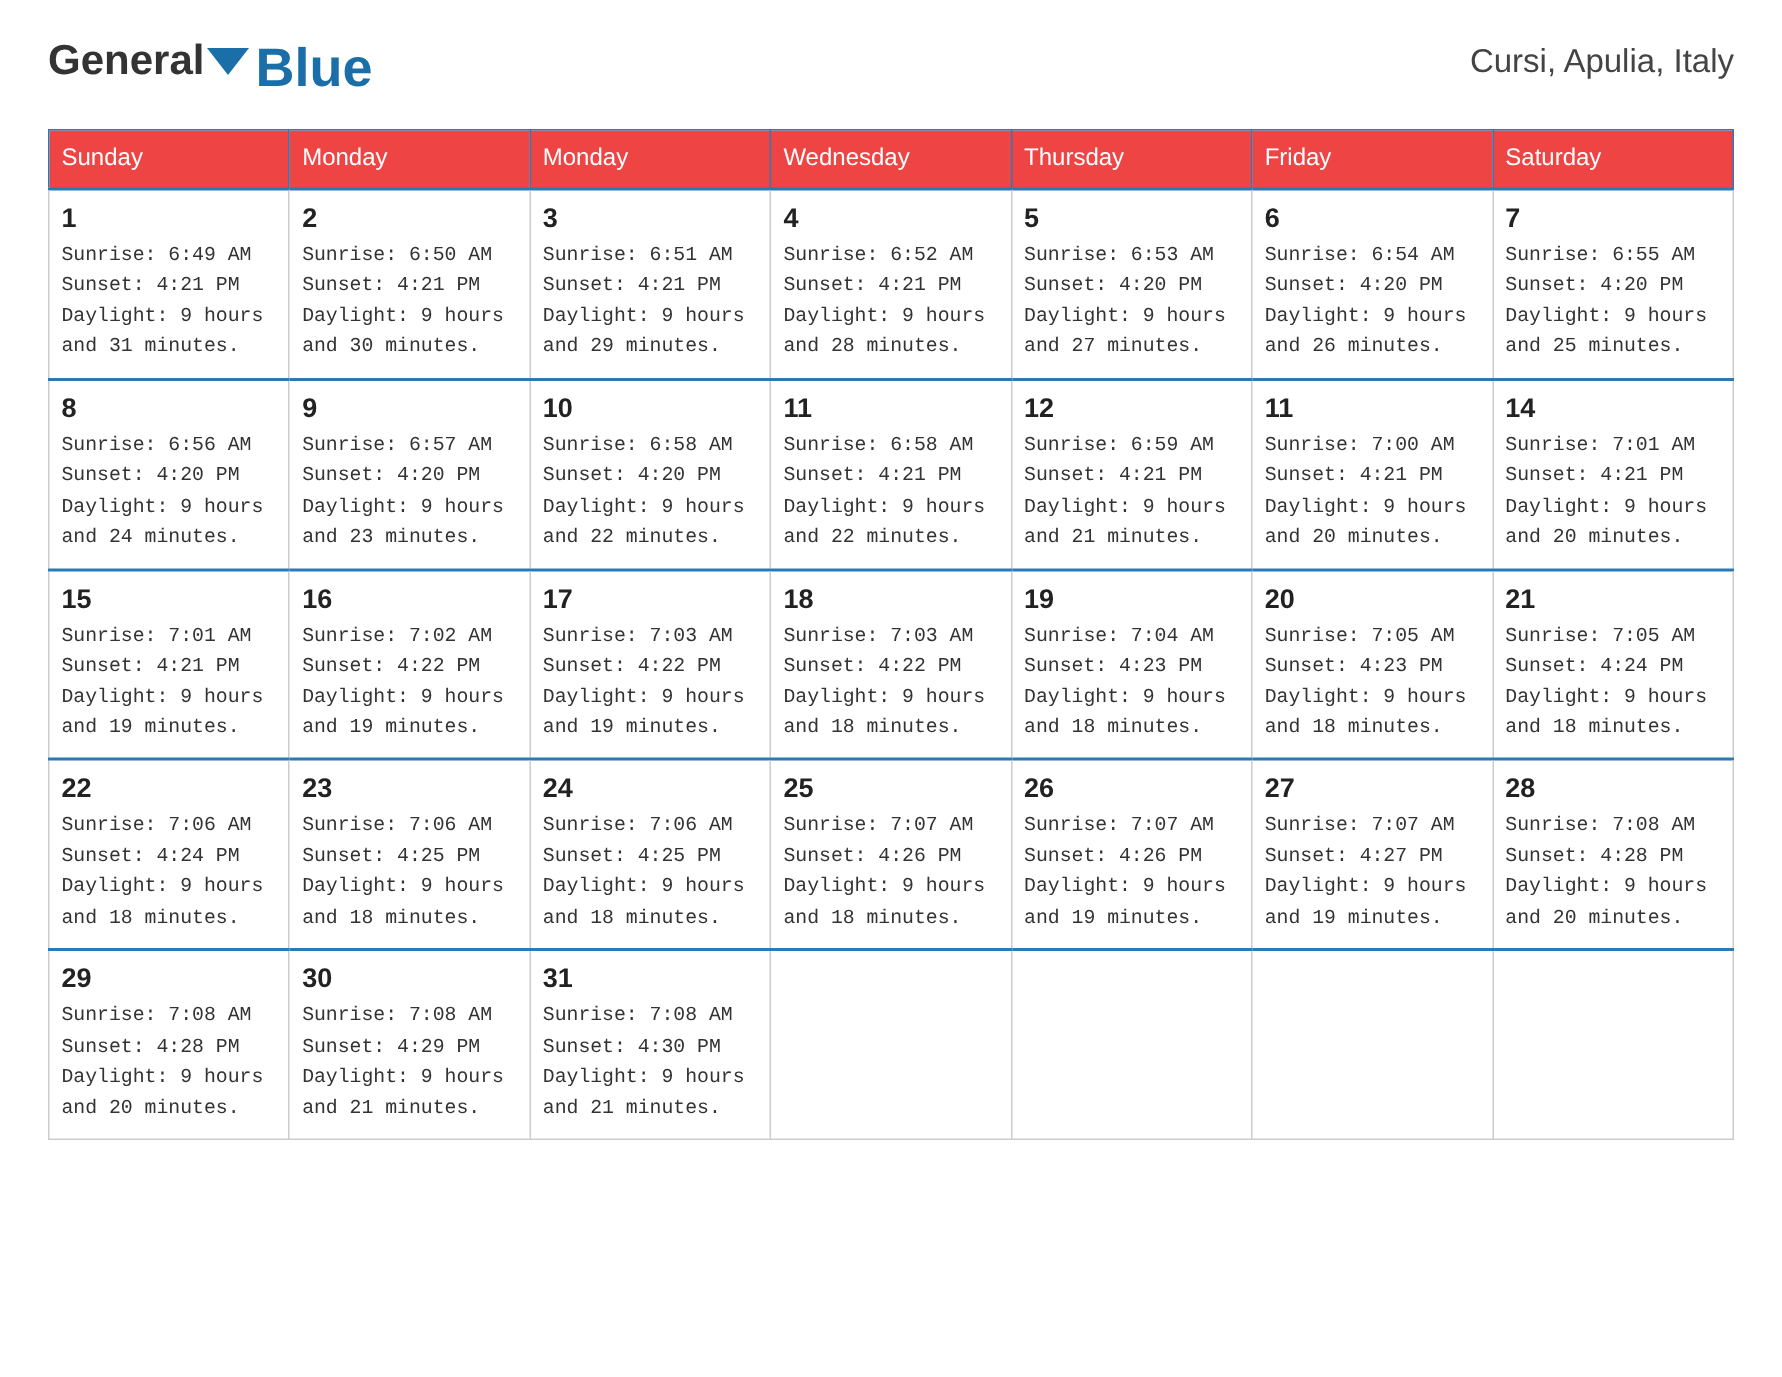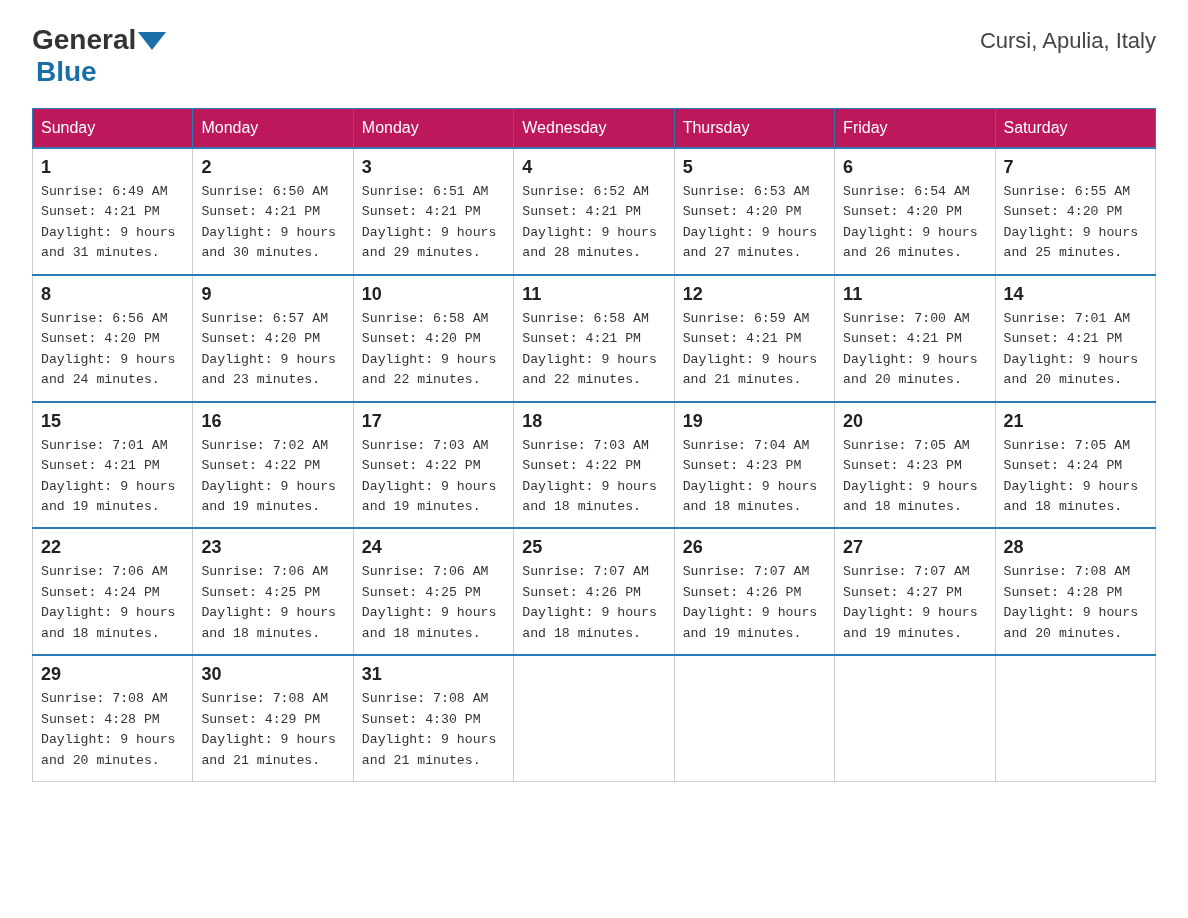--- a/index.html
+++ b/index.html
@@ -11,36 +11,36 @@
       min-height: 918px;
     }
     .header-area {
       display: flex;
       justify-content: space-between;
       align-items: flex-start;
       margin-bottom: 20px;
     }
     .logo {
       display: flex;
-      flex-direction: column;
+      flex-direction: row;
       align-items: flex-start;
     }
     .logo-text {
       display: flex;
       align-items: center;
       font-size: 28px;
       font-weight: bold;
       color: #333;
     }
     .logo-general {
       color: #333;
     }
     .logo-blue {
       color: #1a6fa8;
-      font-size: 28px;
+      font-size: 36px;
       font-weight: bold;
     }
     .title-area {
       text-align: right;
     }
     .month-title {
       font-size: 52px;
       font-weight: bold;
       color: #222;
       line-height: 1.1;
@@ -49,21 +49,21 @@
       font-size: 22px;
       color: #444;
       margin-top: 4px;
     }
     .calendar-table {
       width: 100%;
       border-collapse: collapse;
       table-layout: fixed;
     }
     .calendar-table thead th {
-      background-color: #be185d;
+      background-color: #ef4444;
       color: #fff;
       padding: 10px 8px;
       font-size: 16px;
       font-weight: normal;
       text-align: left;
       border: 1px solid #2a7ab5;
     }
     .calendar-table tbody td {
       vertical-align: top;
       padding: 8px 8px 10px 8px;

